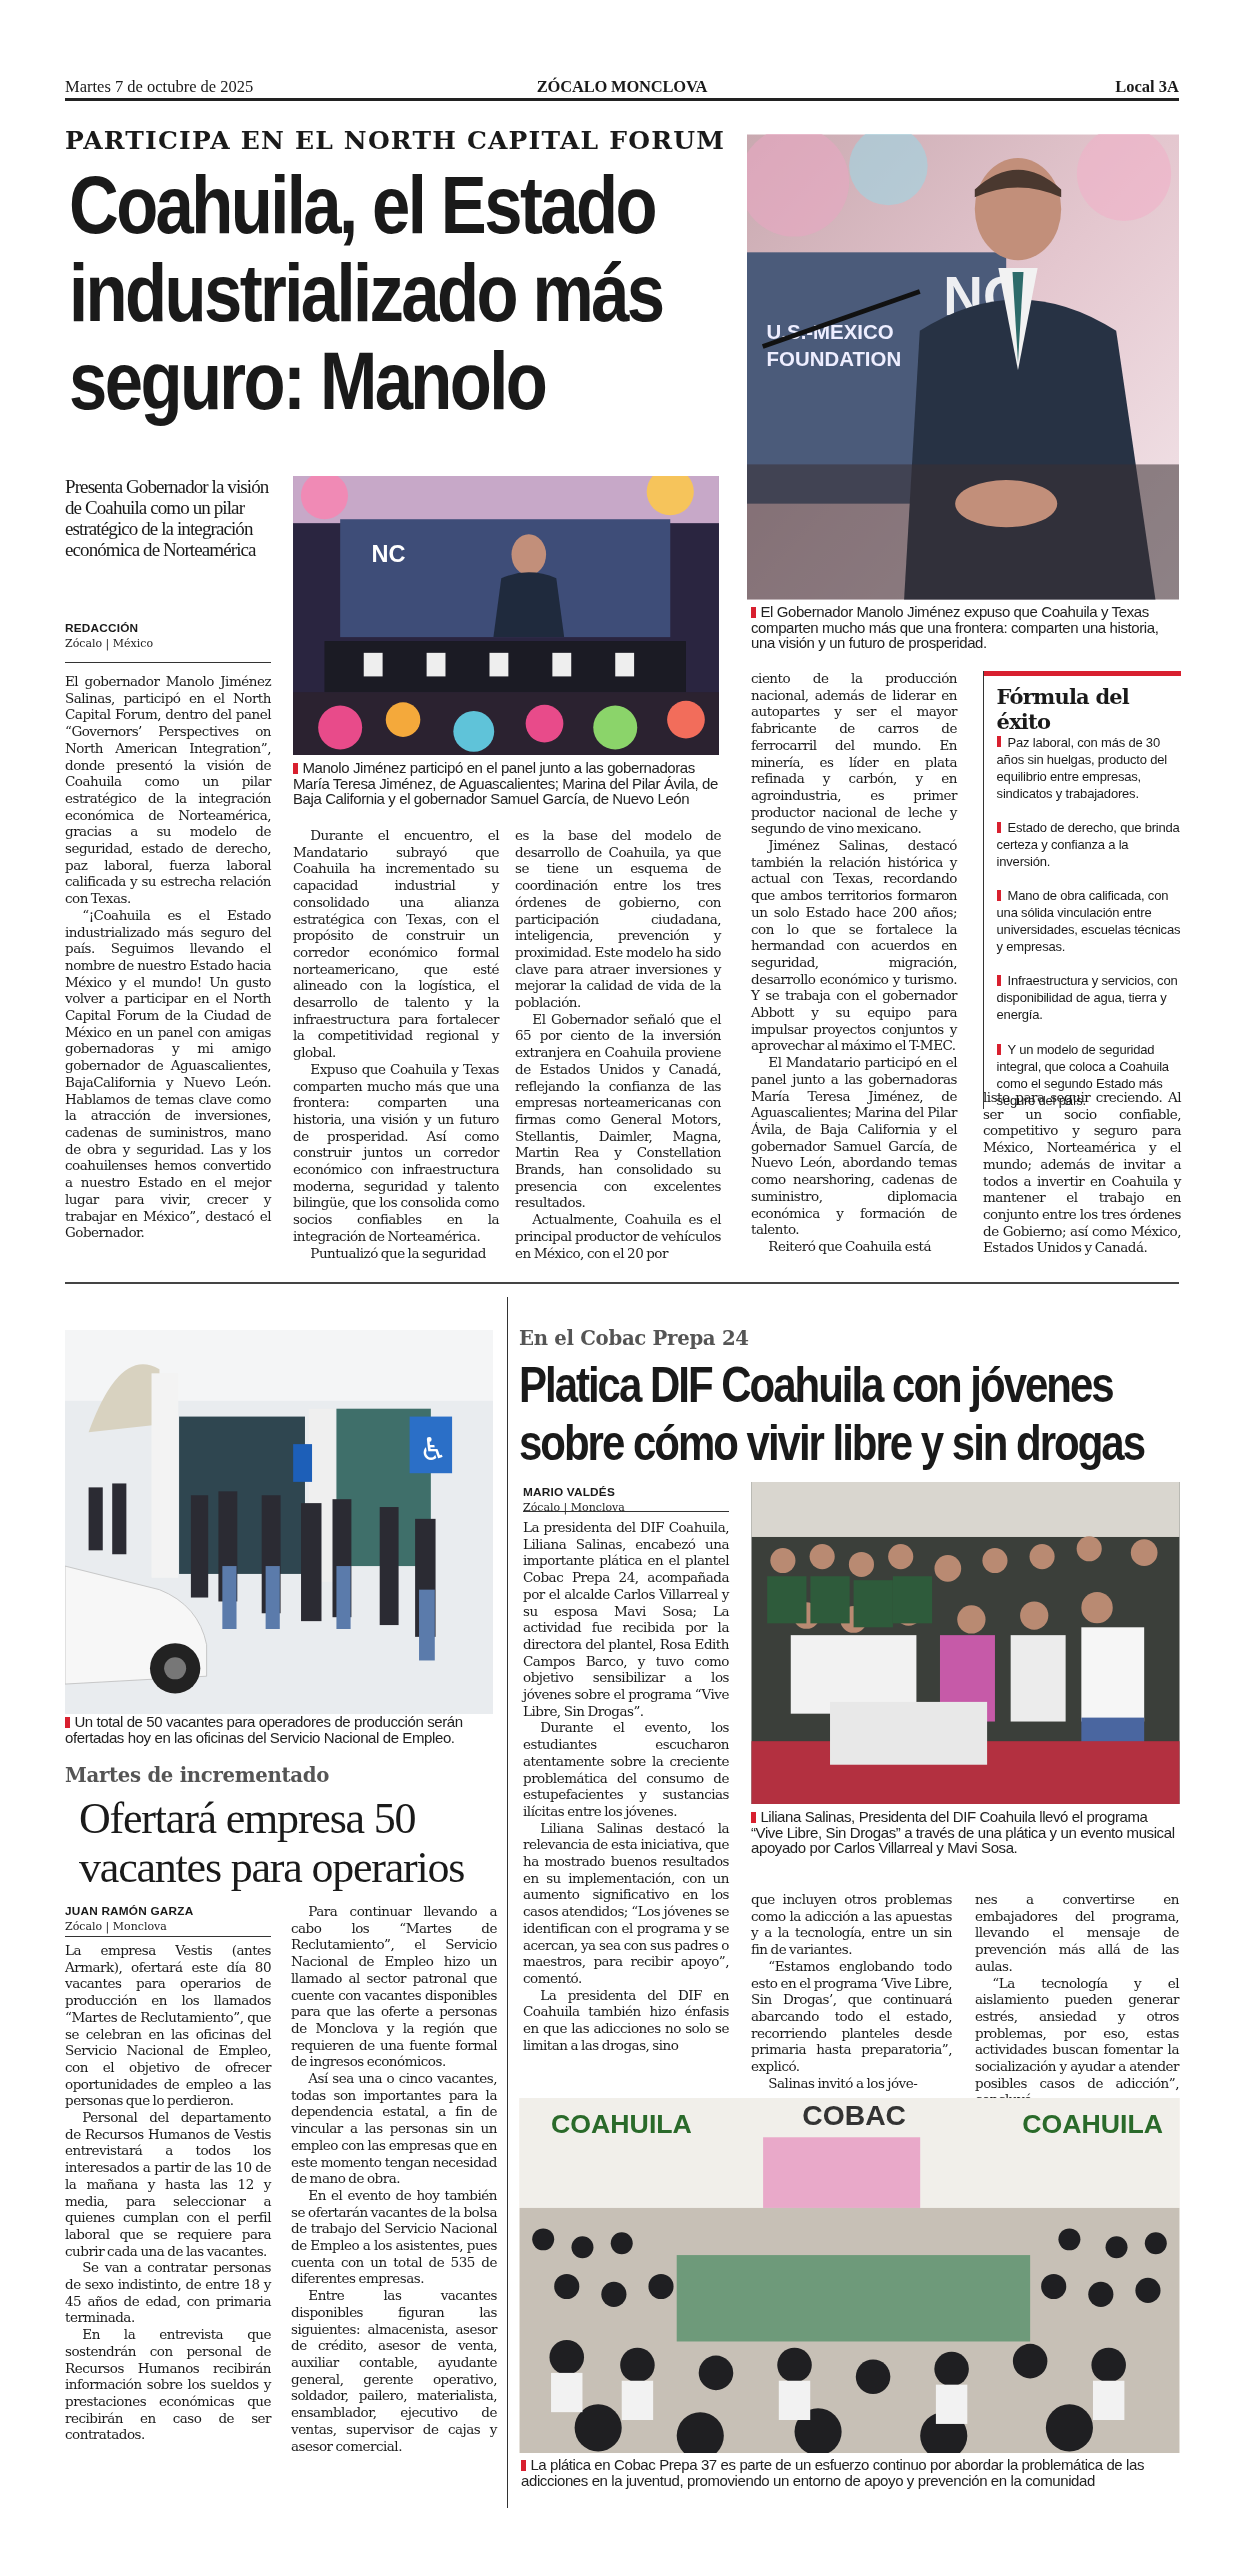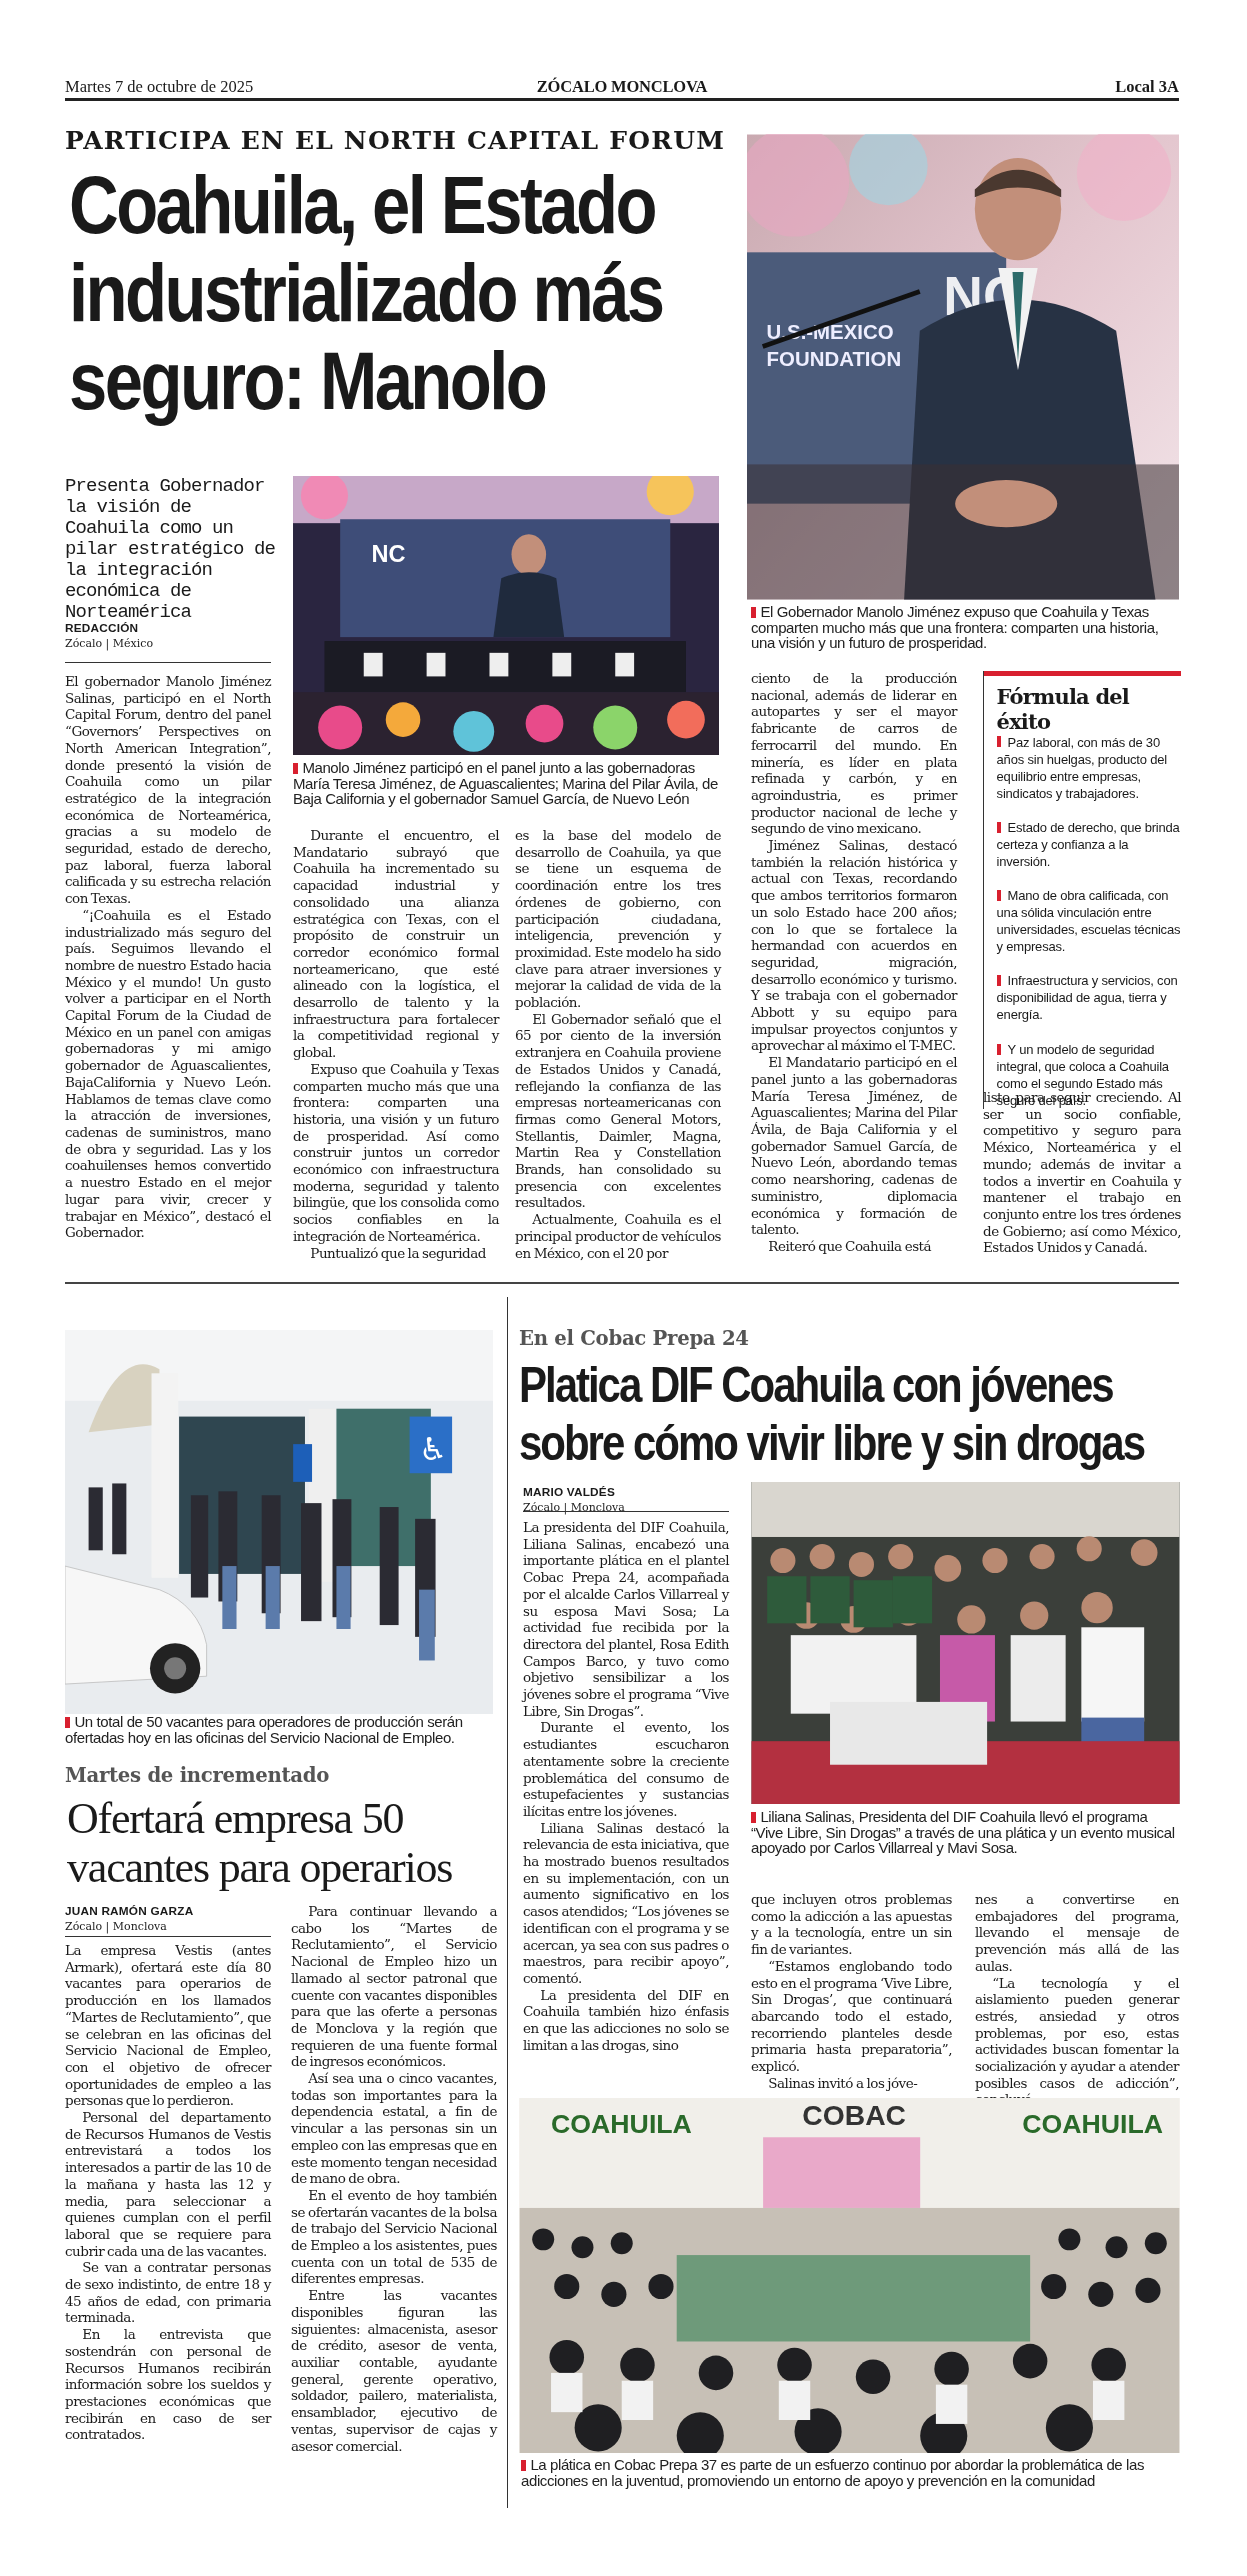--- a/index.html
+++ b/index.html
@@ -5,21 +5,21 @@
   * { box-sizing: border-box; margin: 0; padding: 0; }
   html, body { width: 1248px; height: 2576px; background: #ffffff; overflow: hidden; }
   body { position: relative; color: #1a1a1a; font-family: "Liberation Serif", "DejaVu Serif", serif; }
   .abs { position: absolute; }
   .folio { top: 77px; left: 65px; width: 1114px; height: 23.6px; border-bottom: 3.1px solid #222; font-family: "Liberation Serif", serif; font-size: 16.5px; }
   .folio .date { position: absolute; left: 0; top: 0; }
   .folio .paper { position: absolute; left: 0; right: 0; top: 0; text-align: center; font-weight: bold; letter-spacing: -0.2px; }
   .folio .section { position: absolute; right: 0; top: 0; font-weight: bold; }
   .kicker1 { top: 126px; left: 65px; width: 676px; font-family: "DejaVu Serif", serif; font-weight: bold; font-size: 25px; letter-spacing: 1.2px; color: #1a1a1a; }
   .headline1 { top: 161px; left: 69px; width: 676px; font-family: "Liberation Sans", sans-serif; font-weight: bold; font-size: 82px; line-height: 88px; letter-spacing: -3.1px; transform: scaleX(0.84); transform-origin: left top; width: 810px; }
-  .deck1 { top: 476px; left: 65px; width: 216px; font-family: Liberation Mono, monospace; font-size: 19px; line-height: 21px; letter-spacing: -0.9px; }
+  .deck1 { top: 476px; left: 65px; width: 216px; font-family: Liberation Serif, serif; font-size: 19px; line-height: 21px; letter-spacing: -0.9px; }
   .byline { font-family: "Liberation Sans", sans-serif; }
   .byline .name { font-weight: bold; font-size: 11.8px; letter-spacing: 0.2px; }
   .byline .place { font-family: "DejaVu Serif", serif; font-size: 11px; margin-top: 2.4px; }
   .rule { border-bottom: 1.6px solid #333; }
   .body-col { font-family: "DejaVu Serif", serif; font-size: 13.5px; line-height: 16.7px; text-align: justify; hyphens: manual; letter-spacing: -0.5px; word-spacing: -0.8px; }
   .body-col p { text-indent: 17.3px; }
   .body-col p.first { text-indent: 0; }
   .caption { font-family: "Liberation Sans", sans-serif; font-size: 15px; line-height: 15.7px; letter-spacing: -0.4px; color: #222; }
   .caption .mark { display: inline-block; width: 4.7px; height: 11px; background: #d8202f; margin-right: 4.7px; vertical-align: -0.8px; }
   .photo { overflow: hidden; }
@@ -184,21 +184,21 @@
     </g>
     <path d="M0 300 L120 330 Q170 350 180 400 L180 440 L0 450 Z" fill="#f7f7f7" stroke="#bbb"></path>
     <circle cx="140" cy="430" r="32" fill="#222"></circle>
       <circle cx="140" cy="430" r="14" fill="#777"></circle>
   </svg>
 </div>
 <div class="abs caption" style="top:1714px;left:65px;width:428px;">
   <span class="mark"></span><span>Un total de 50 vacantes para operadores de producción serán ofertadas hoy en las oficinas del Servicio Nacional de Empleo.</span>
 </div>
 <div class="abs kicker2" style="top:1764px;left:65px;">Martes de incrementado</div>
-<div class="abs headline2" style="top:1794px;left:67px;width:440px;">
+<div class="abs headline2" style="top:1794px;left:79px;width:440px;">
   <div>Ofertará empresa 50</div>
   <div>vacantes para operarios</div>
 </div>
 <div class="abs byline" style="top:1904px;left:65px;width:206px;">
   <div class="name">JUAN RAMÓN GARZA</div>
   <div class="place">Zócalo | Monclova</div>
 </div>
 <div class="abs rule" style="top:1936px;left:65px;width:206px;"></div>
 <div class="abs body-col" style="top:1942px;left:65px;width:206px;">
   <p class="first">La empresa Vestis (antes Armark), ofertará este día 80 vacantes para operarios de producción en los llamados “Martes de Reclutamiento”, que se celebran en las oficinas del Servicio Nacional de Empleo, con el objetivo de ofrecer oportunidades de empleo a las personas que lo perdieron.</p>

